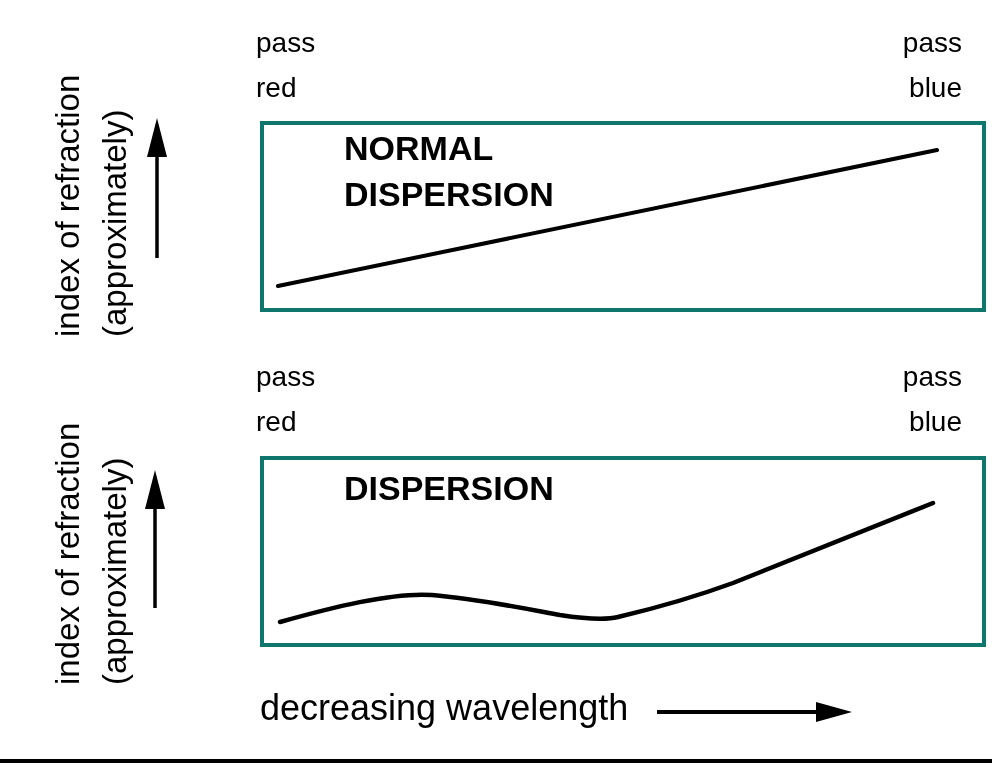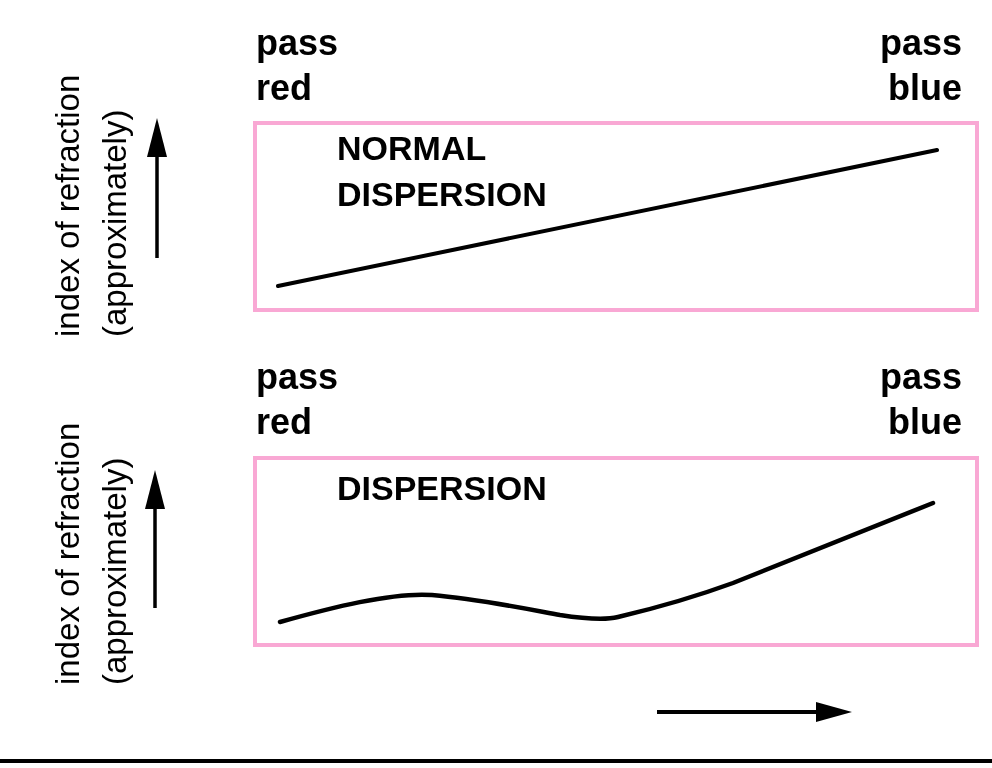--- a/index.html
+++ b/index.html
@@ -23,39 +23,39 @@
     line-height: 47px;
     white-space: nowrap;
     text-align: left;
   }
   .vlabel-top    { left: -54px; top: 145px; }
   .vlabel-bottom { left: -54px; top: 493px; }
 
   
   .corner-label {
     position: absolute;
-    font-size: 36px;
-    font-weight: bold;
+    font-size: 28px;
+    font-weight: normal;
     line-height: 45px;
     white-space: nowrap;
   }
   .cl-left  { text-align: left; }
   .cl-right { text-align: right; }
   .cl-top-left     { left: 256px; top: 20px; }
   .cl-top-right    { right: 30px; top: 20px; }
   .cl-bottom-left  { left: 256px; top: 354px; }
   .cl-bottom-right { right: 30px; top: 354px; }
 
   
   .panel-box {
     position: absolute;
-    left: 253px;
+    left: 260px;
     width: 726px;
     height: 191px;
-    border: 4px solid #f9a8d4;
+    border: 4px solid #0f766e;
     box-sizing: border-box;
     background: transparent;
   }
   .panel-normal    { top: 121px; }
   .panel-anomalous { top: 456px; }
   .panel-title {
     position: absolute;
     left: 80px;
     font-size: 34px;
     font-weight: bold;
@@ -123,20 +123,21 @@
       <div>DISPERSION</div>
     </div>
   </div>
 
   <div class="panel-box panel-anomalous">
     <div class="panel-title">
       <div>DISPERSION</div>
     </div>
   </div>
 
+  <div class="x-axis-label">decreasing wavelength</div>
 
   <svg class="overlay" viewBox="0 0 992 768" xmlns="http://www.w3.org/2000/svg">
 
     <path d="M278,286 L937,150" stroke="#000000" stroke-width="4" fill="none" stroke-linecap="round"></path>
 
     <path d="M280,622 C330,608 392,592 432,595 C478,599 522,608 560,615 C586,619 606,620 618,617 C652,609 692,598 733,583 L933,503" stroke="#000000" stroke-width="4.5" fill="none" stroke-linecap="round" stroke-linejoin="round"></path>
 
     <g>
       <line x1="157" y1="258" x2="157" y2="152" stroke="#000000" stroke-width="3.5"></line>
       <polygon points="157,118 147,157 167,157" fill="#000000"></polygon>

